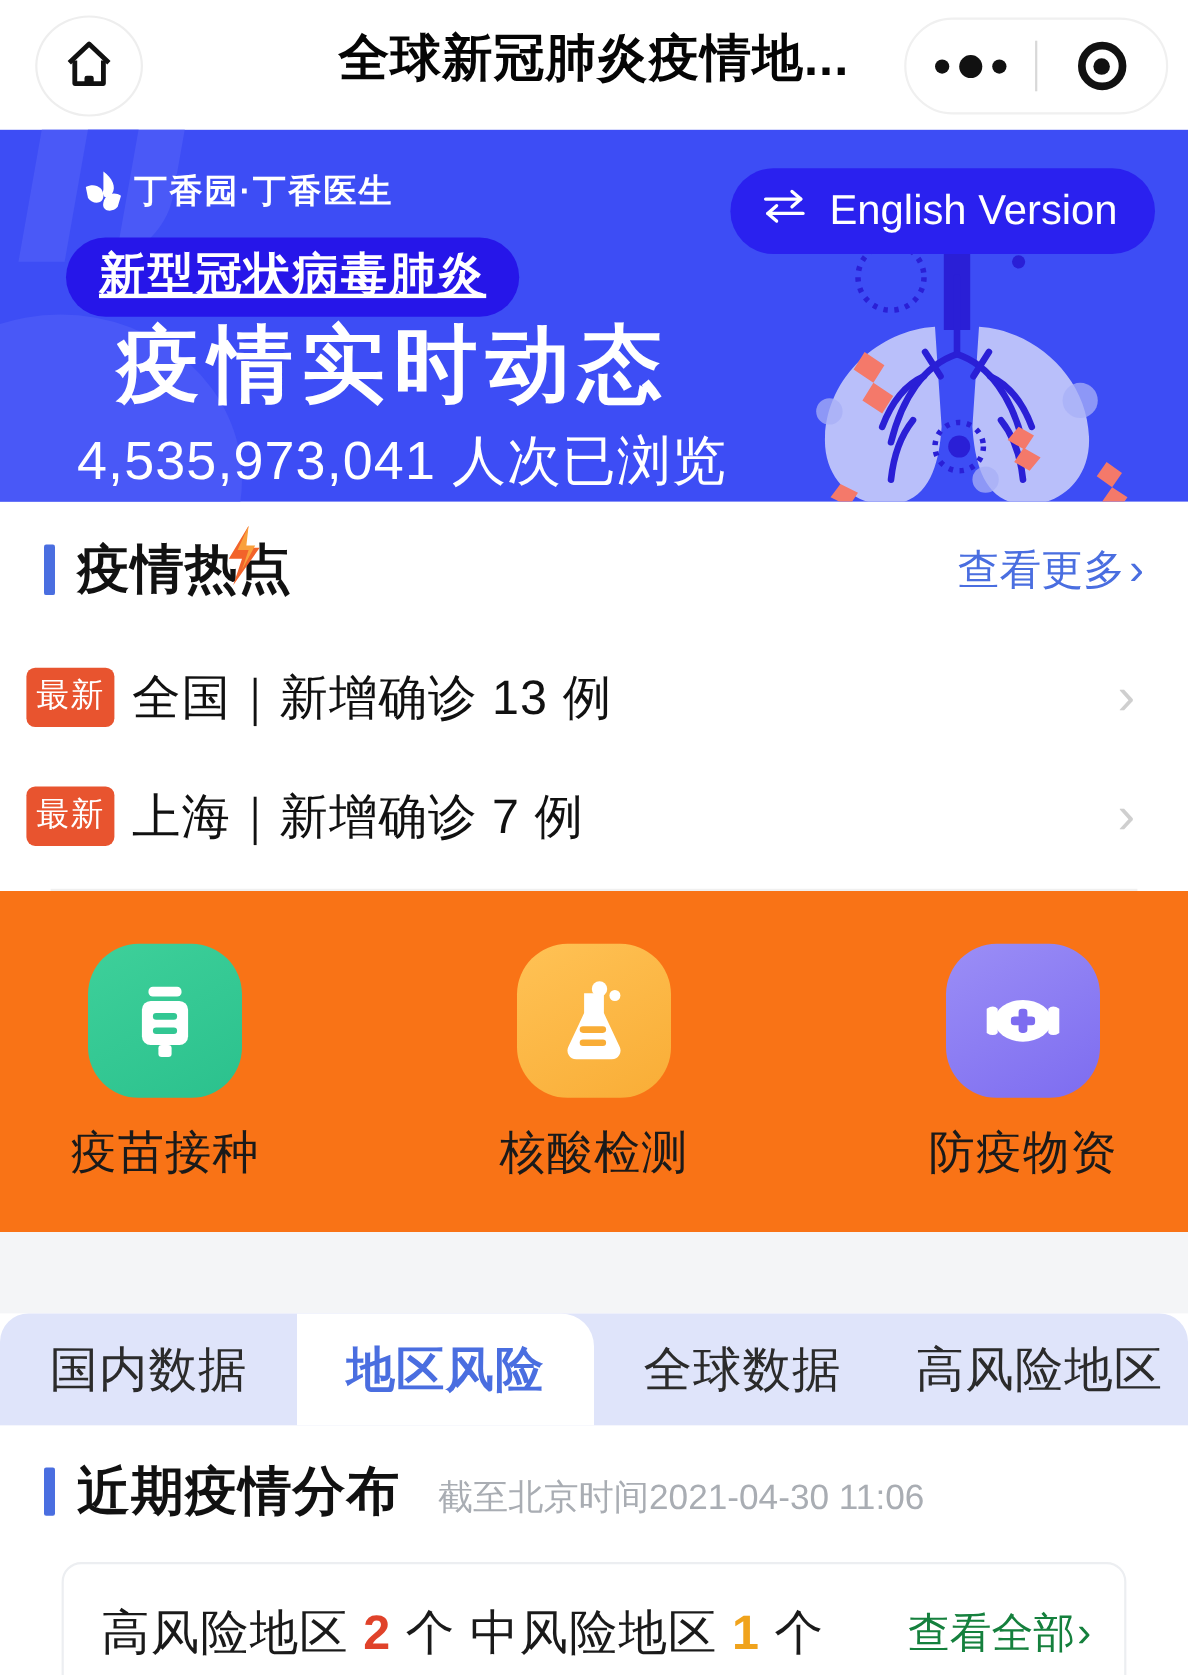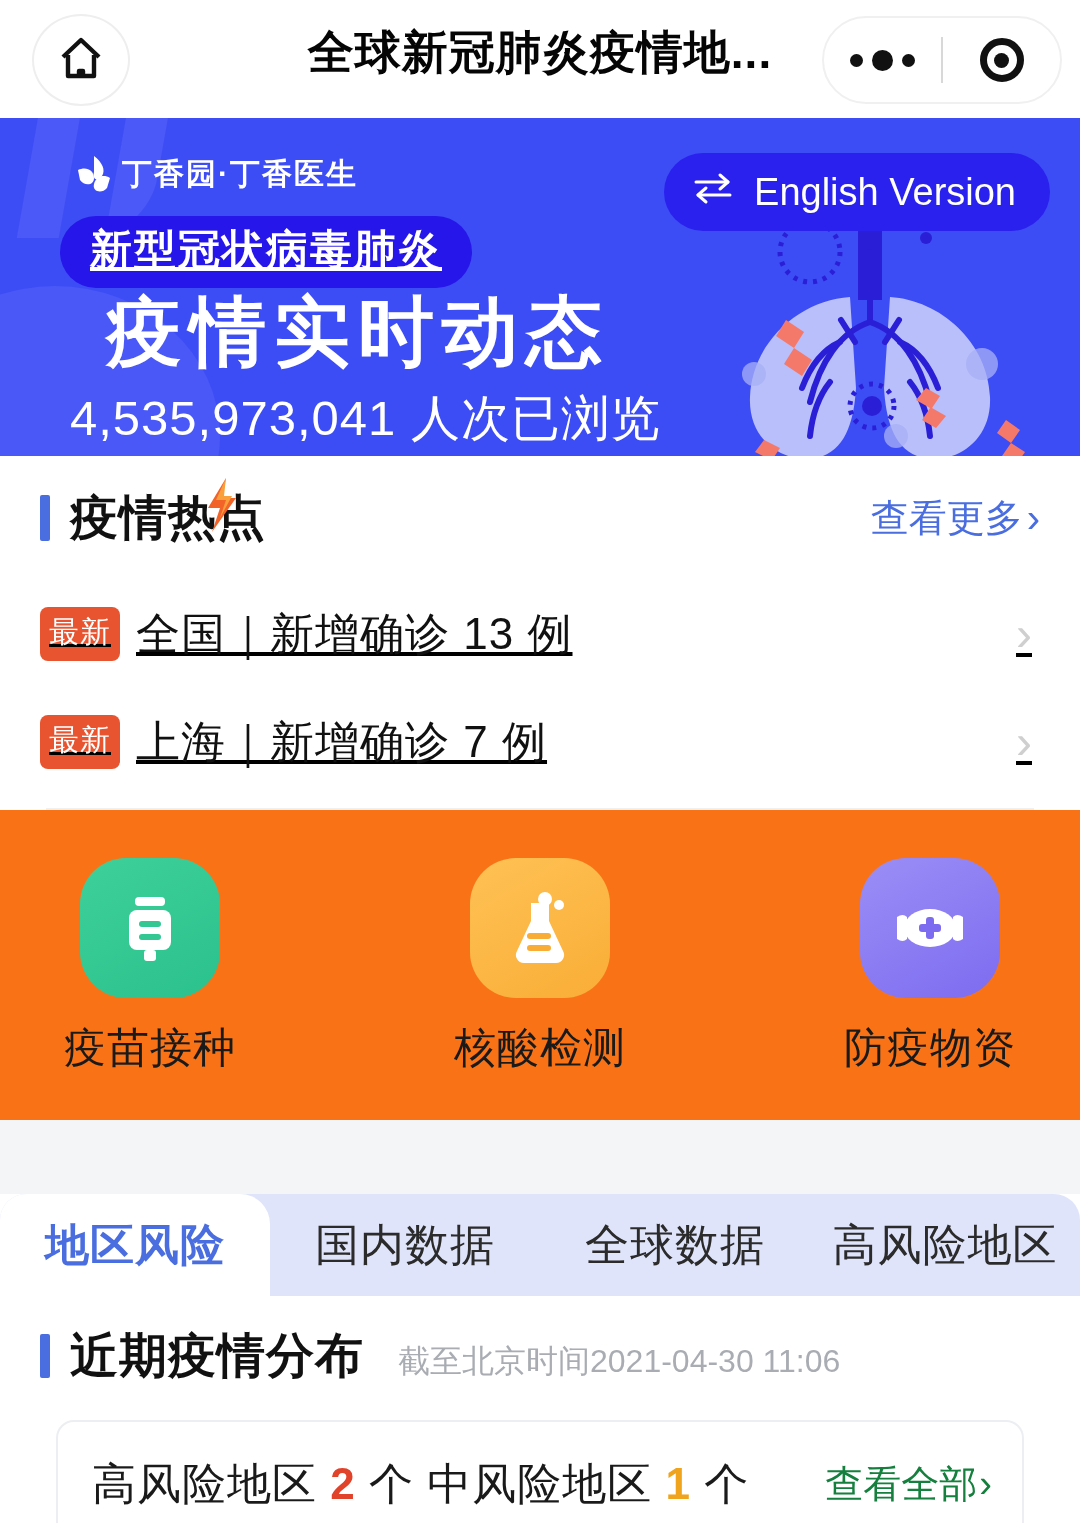--- a/index.html
+++ b/index.html
@@ -140,21 +140,21 @@
   .sec-title-wrap { display: flex; align-items: center; position: relative; }
   .sec-bar { width: 10px; height: 46px; background: #4a6ee0; border-radius: 2px; margin-right: 20px; }
   .sec-title { font-size: 48px; font-weight: bold; color: #111; letter-spacing: 1px; }
   .bolt { position: absolute; left: 162px; top: -8px; width: 40px; height: 54px; }
   .more-link {
     display: flex; align-items: center; gap: 4px;
     font-size: 38px; color: #4a6ee0;
   }
   .more-link .chev { font-size: 40px; line-height: 1; }
 
-  .news-list { padding: 22px 40px 0 40px; text-decoration: underline; }
+  .news-list { padding: 22px 40px 0 24px; }
   .news-item {
     display: flex; align-items: center;
     height: 108px;
   }
   .badge-new {
     background: #e8542f;
     color: #fff;
     font-size: 30px;
     border-radius: 8px;
     padding: 5px 9px 8px;
@@ -405,25 +405,25 @@
         </svg>
       </div>
       <div class="entry-label">防疫物资</div>
     </div>
   </div>
 </div>
 
 <div class="gap"></div>
 
 <div class="tabbar">
+  <div class="tab">
+    <span>国内数据</span>
+  </div>
   <div class="tab active">
     <span>地区风险</span>
-  </div>
-  <div class="tab">
-    <span>国内数据</span>
   </div>
   <div class="tab">
     <span>全球数据</span>
   </div>
   <div class="tab">
     <span>高风险地区</span>
   </div>
 </div>
 
 <div class="panel">

